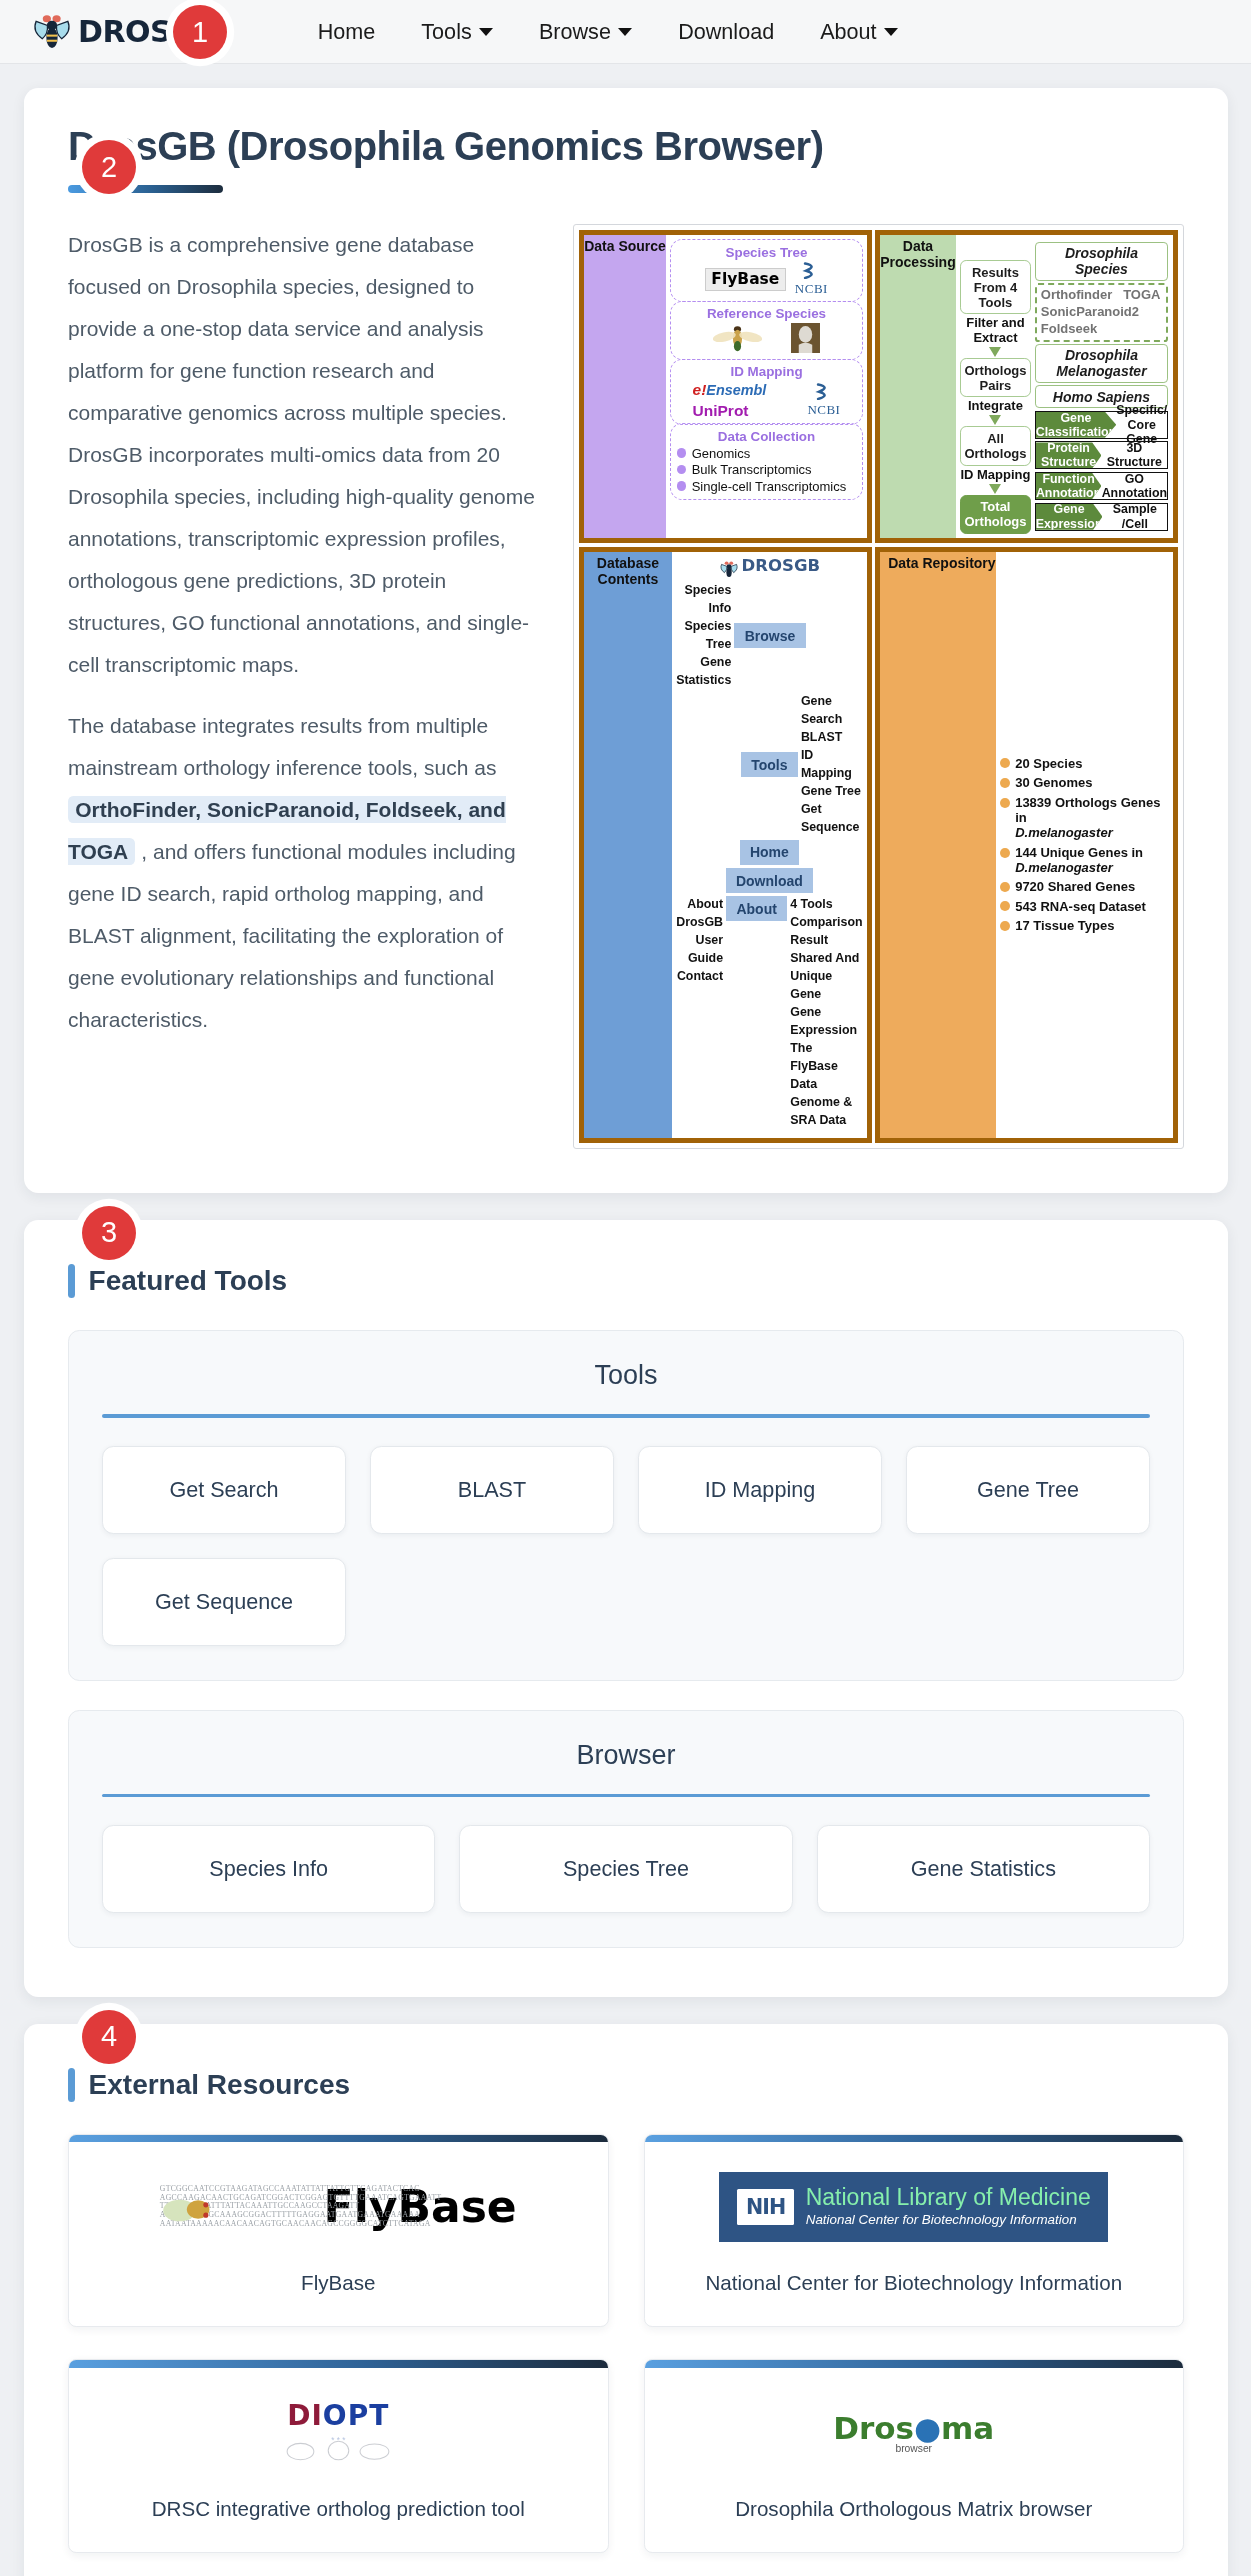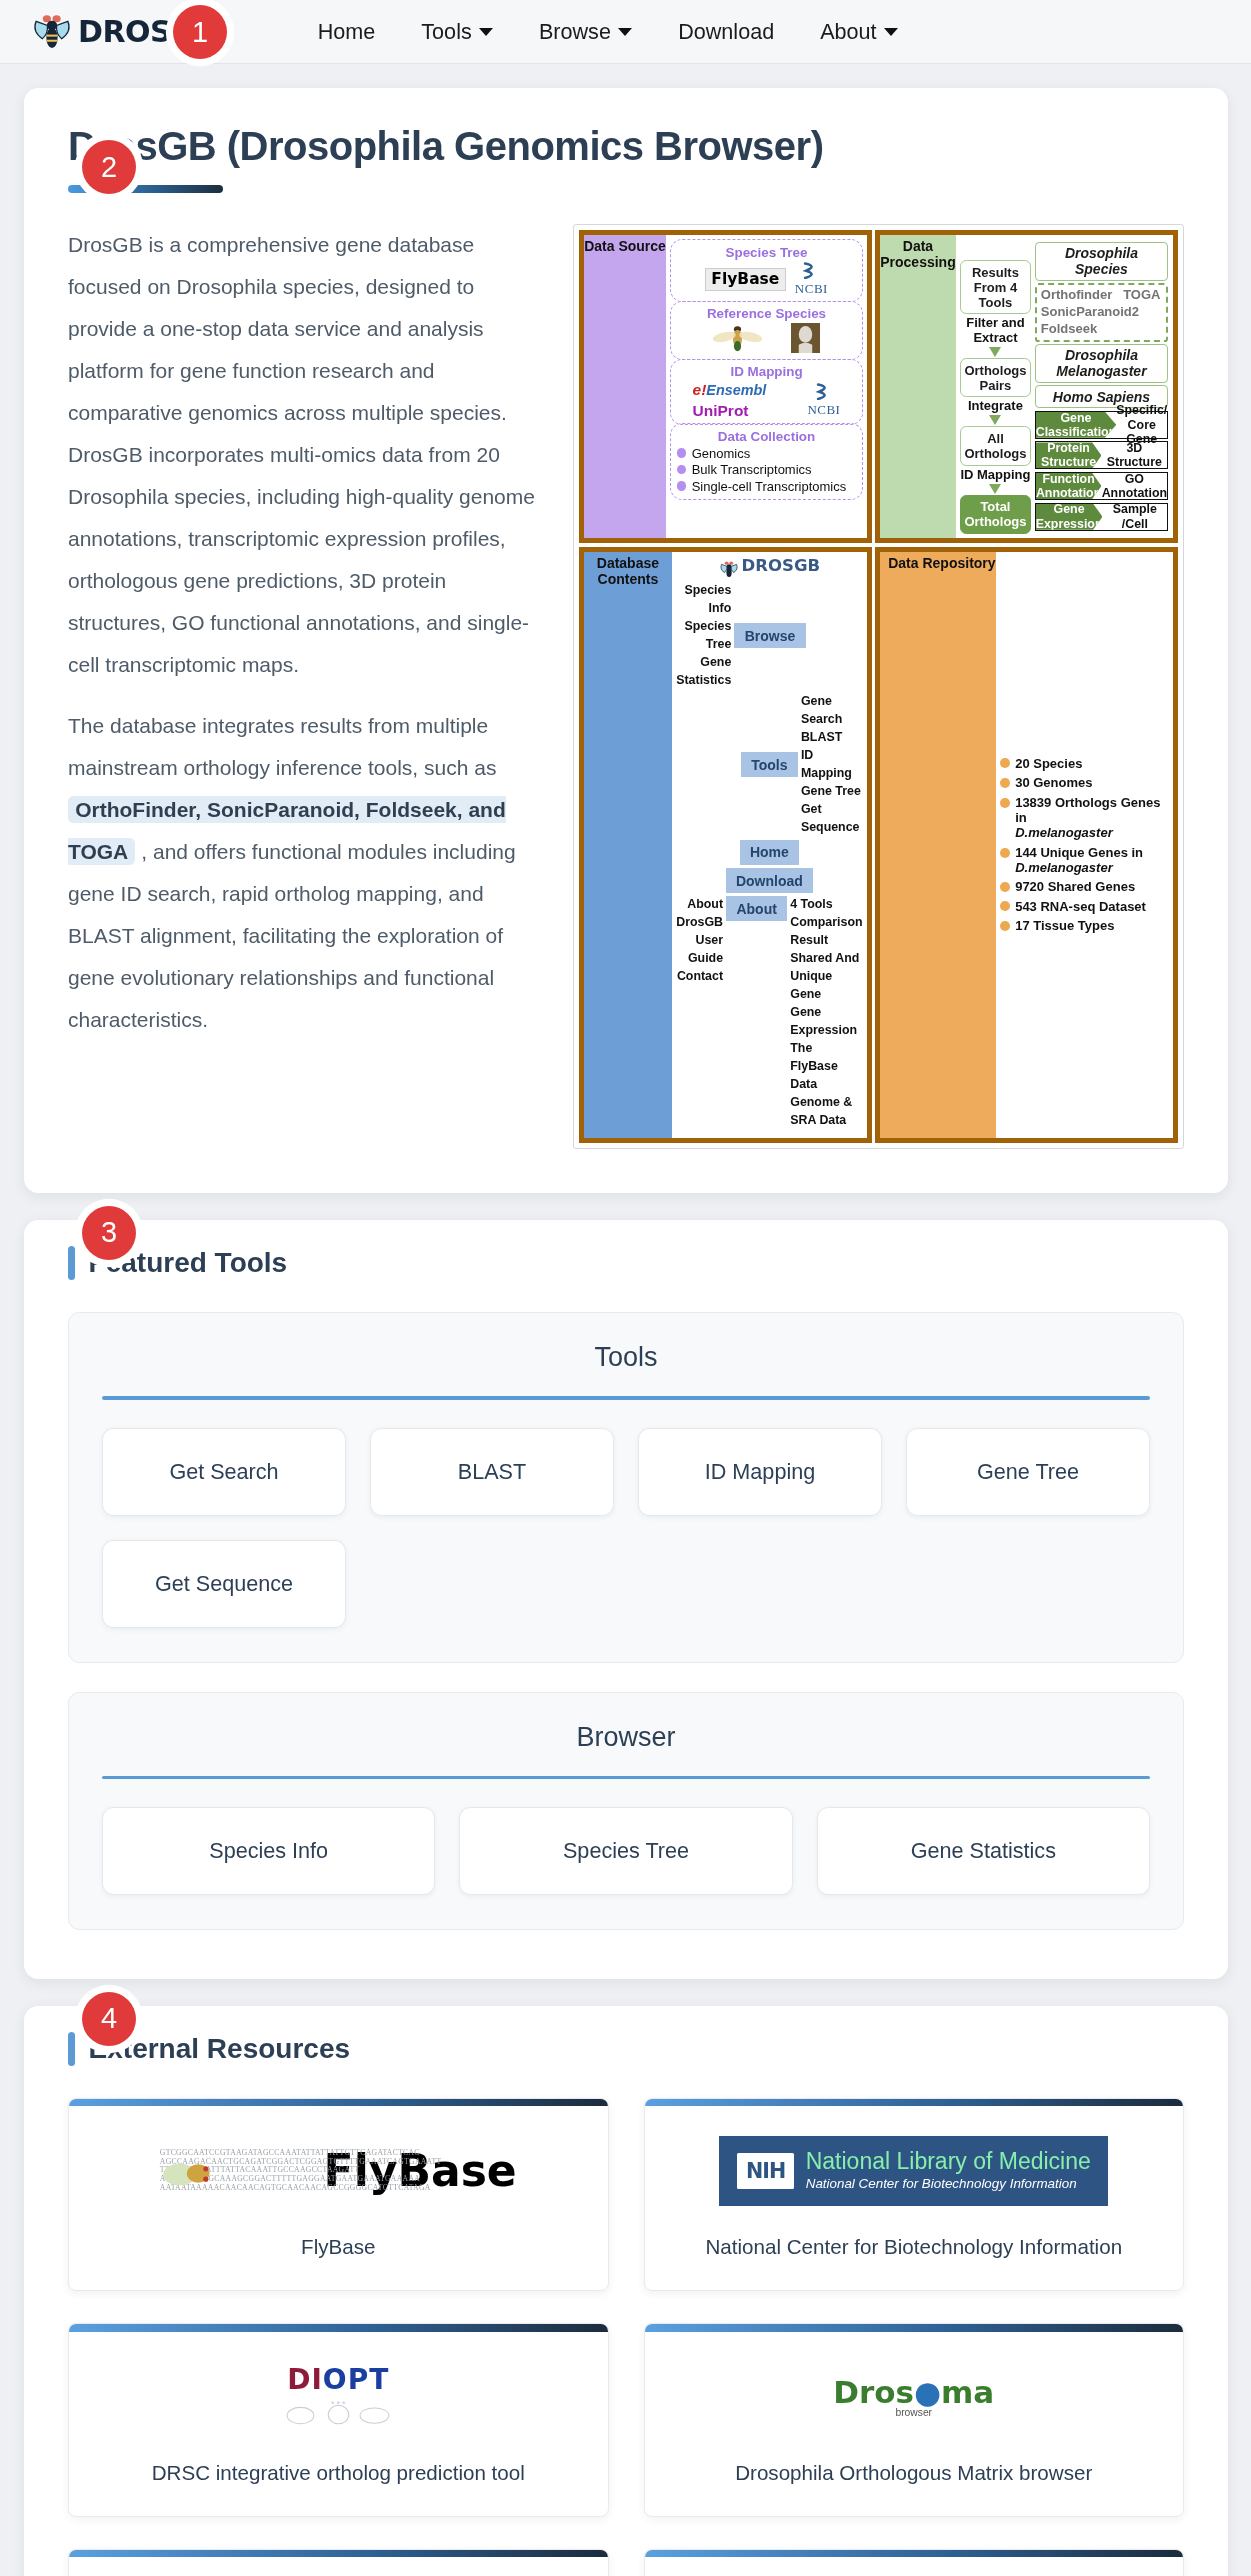--- a/index.html
+++ b/index.html
@@ -97,21 +97,21 @@
             display:flex; align-items:center; justify-content:center; text-align:center; line-height:1.15;
             clip-path: polygon(0 0, 86% 0, 100% 50%, 86% 100%, 0 100%); }
   .chev-r { flex:1; display:flex; align-items:center; justify-content:center; text-align:center;
             font-weight:700; font-size:12.4px; color:#111; line-height:1.15; }
 
   .bbox { background:#a8c3e4; color:#24456e; font-weight:700; font-size:14px;
           text-align:center; padding:4.6px 10.3px; }
   .blist { font-weight:700; font-size:12.4px; color:#111; line-height:1.45; }
 
   
-  .section { padding:26px 44px 49px 44px; }
+  .section { padding:44px 44px 49px 44px; }
   .sec-head { display:flex; align-items:center; gap:13.4px; margin-bottom:32px; }
   .sec-bar { width:7.2px; height:34px; border-radius:3.6px; background:#5b9bd5; flex:none; }
   .sec-title { font-size:28px; font-weight:700; color:#2c3f55; }
 
   
   .group-card {
     background:#f7f9fb; border:0.5px solid #e6eaee; border-radius:11.3px;
     padding:29px 33px 34px 33px; margin-bottom:29px;
   }
   .group-title { text-align:center; font-size:27px; font-weight:400; color:#2c3f55; }

